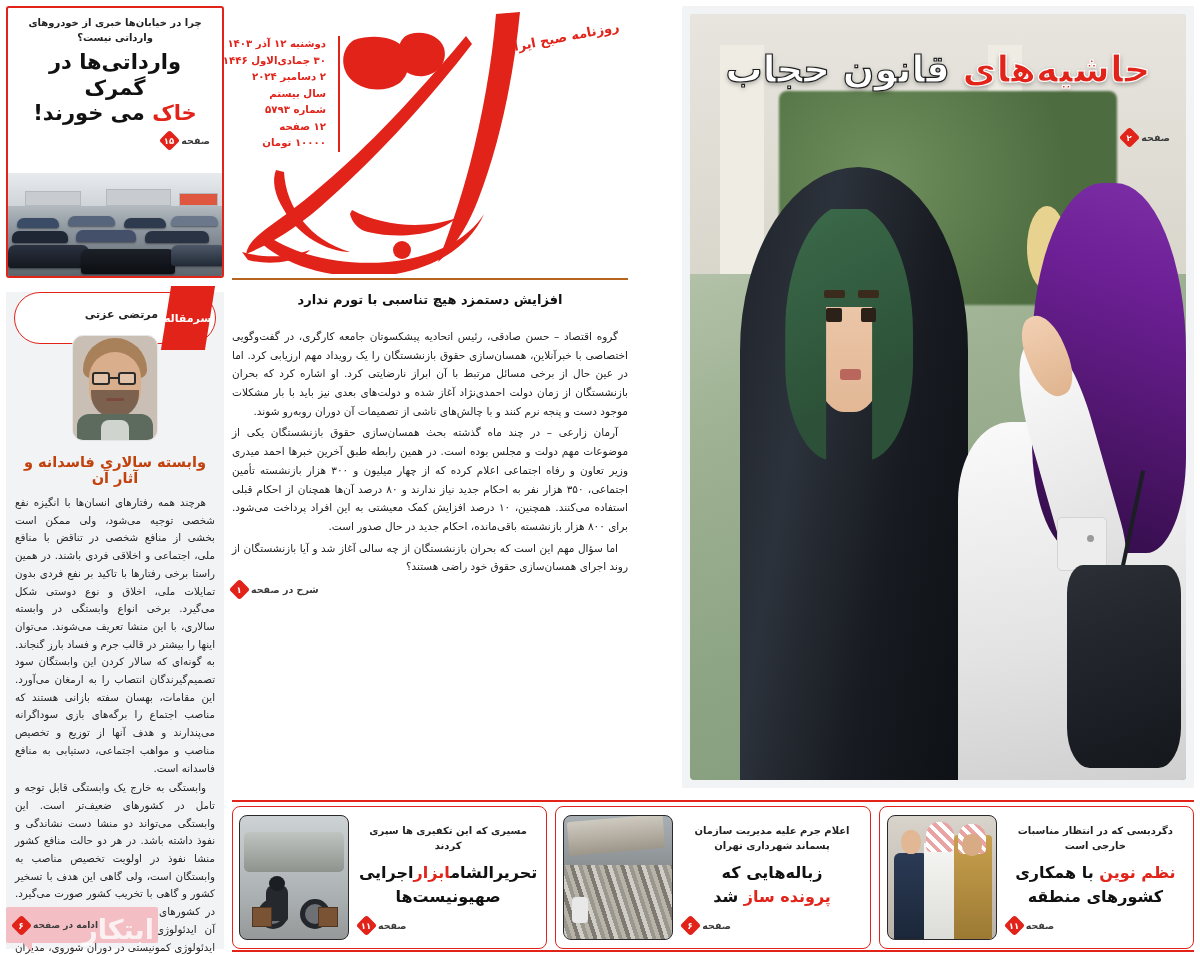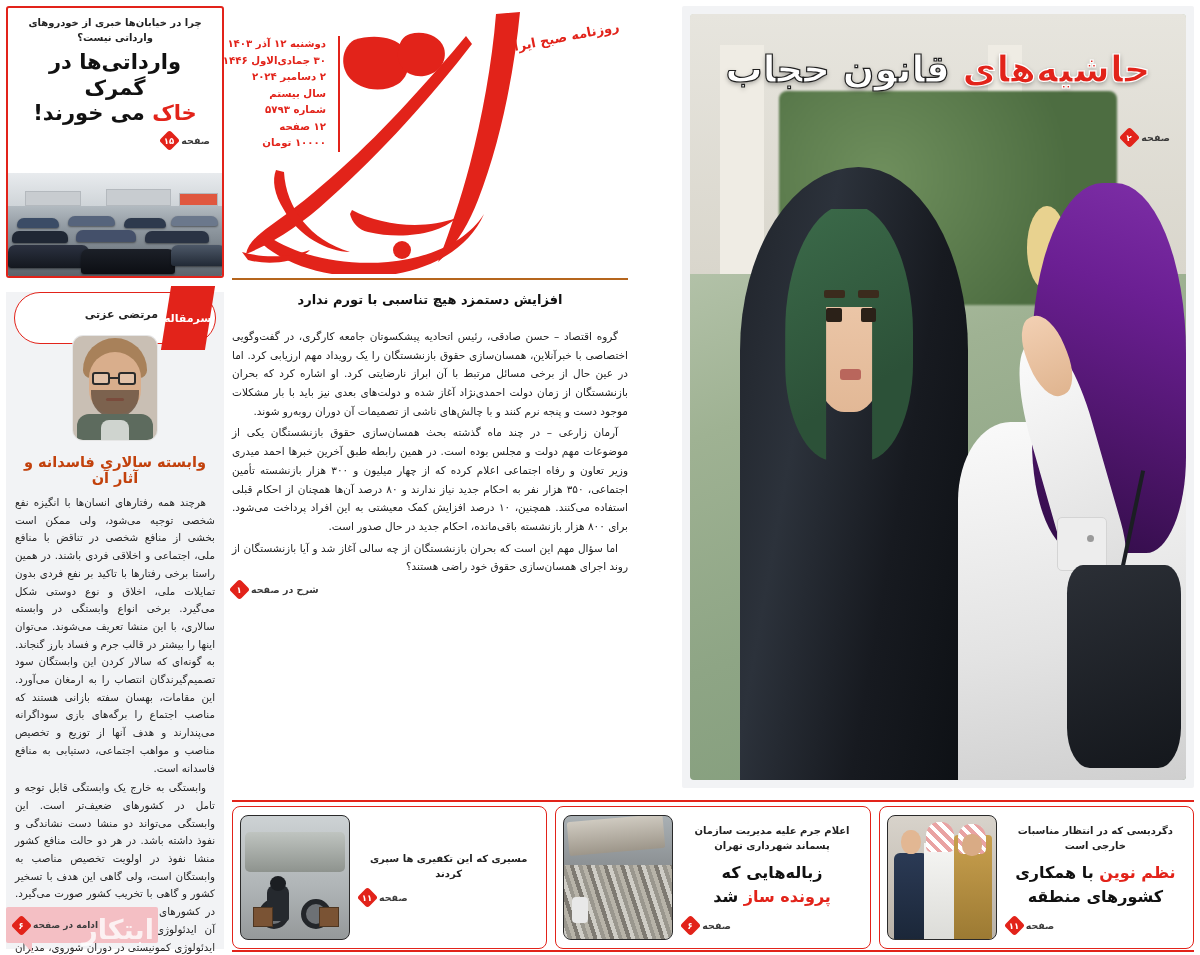--- a/index.html
+++ b/index.html
@@ -568,20 +568,24 @@
       <div class="card-thumb th-waste">
         <div class="truck"></div>
         <div class="heap"></div>
         <div class="worker"></div>
       </div>
     </div>
 
     <div class="card">
       <div class="card-text">
         <div class="card-kicker">مسیری که این تکفیری ها سپری کردند</div>
+        <div class="card-head">
+          <span>تحریرالشام</span><span class="red">ابزار</span><span>اجرایی</span><br>
+          <span>صهیونیست‌ها</span>
+        </div>
         <div class="page-badge card-badge">
           <span>صفحه</span>
           <span class="badge-dot">
               <span>۱۱</span>
             </span>
         </div>
       </div>
       <div class="card-thumb th-militia">
         <div class="tank"></div>
         <div class="bike">

